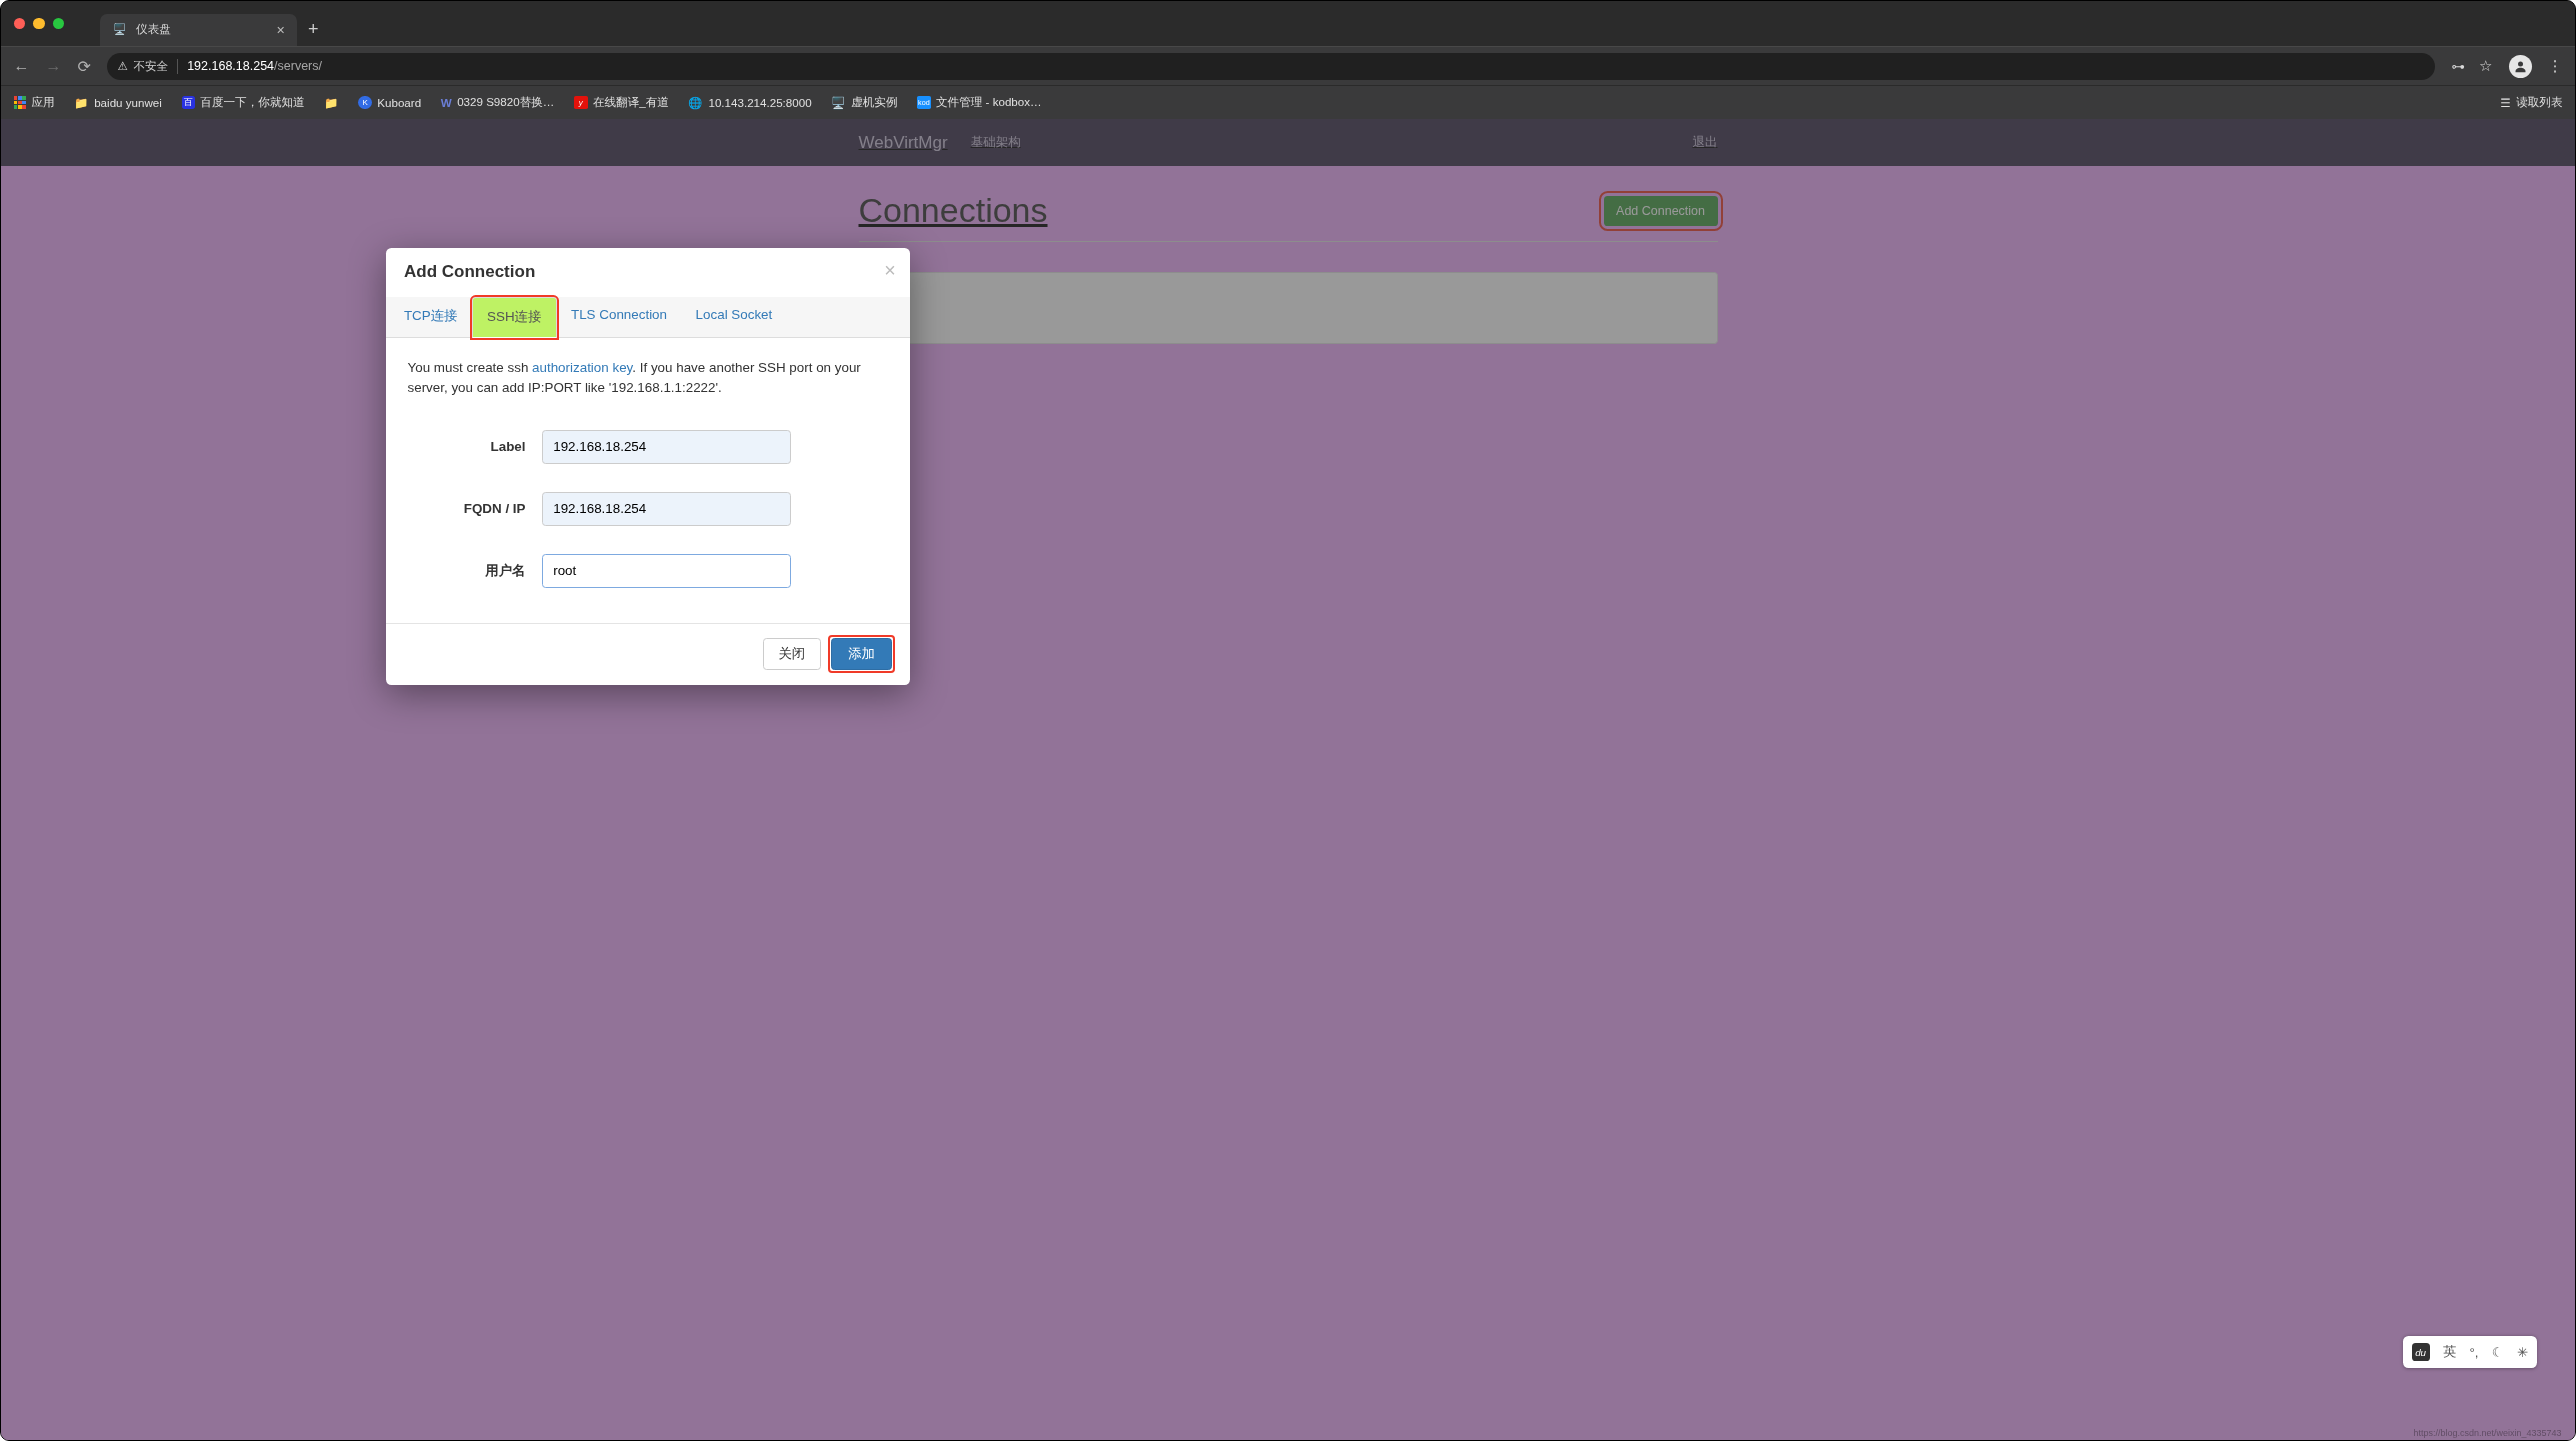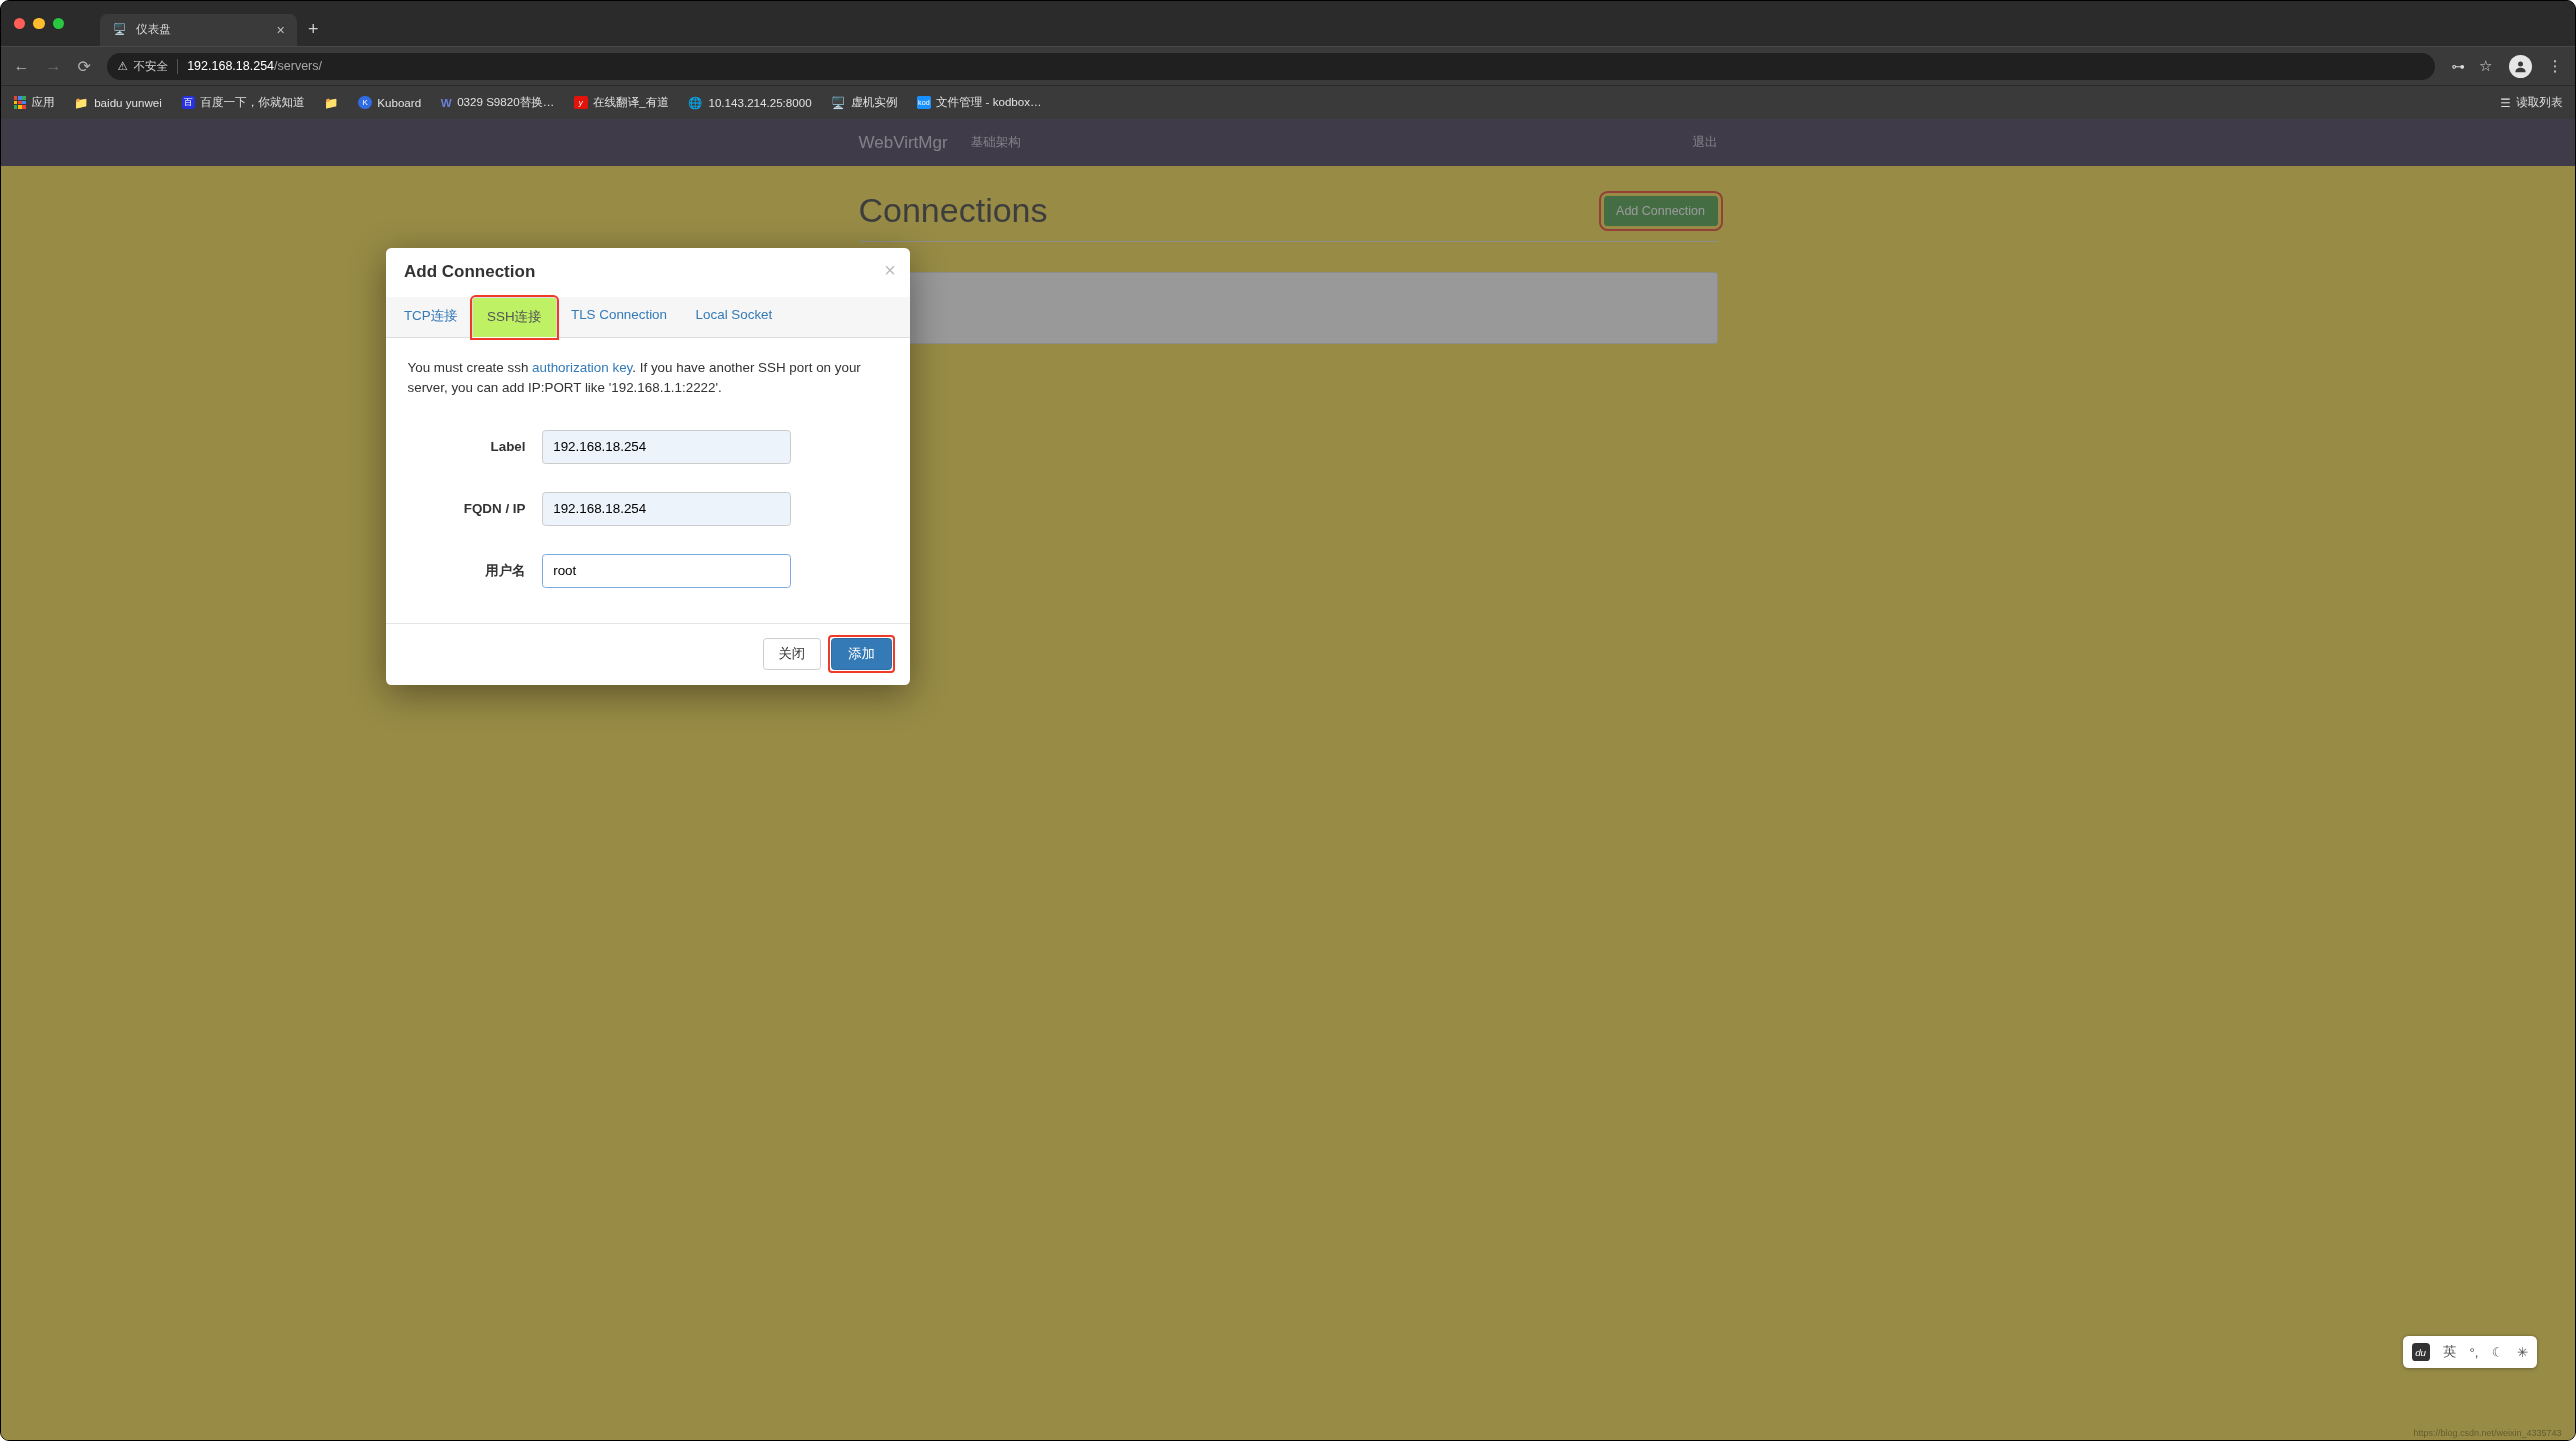--- a/index.html
+++ b/index.html
@@ -26,21 +26,21 @@
 .omnibox .host { color:#fff; }
 .omnibox .path { color:#a6a6a6; }
 .toolbar-right { display:flex; align-items:center; gap:16px; font-size:15px; }
 .avatar-circle { width:23px; height:23px; border-radius:50%; background:#e6e6e6; color:#3a3a3b; display:flex; align-items:center; justify-content:center; font-size:15px;}
 .bookmarks { height: 34px; background:#3a3a3b; display:flex; align-items:center; padding:0 12.5px; gap:19.7px; color:#e0e0e0; font-size:11.6px; border-top:0.9px solid #2a2a2a; }
 .bookmarks .bk { display:flex; align-items:center; gap:5.4px; white-space:nowrap;}
 .bookmarks .spacer { flex:1; }
 
 
 .page-viewport { flex:1; background:#f5f5f5; position:relative; overflow:hidden; }
-.app { width:100%; height:100%; background:#fde047; }
+.app { width:100%; height:100%; background:#f0abfc;text-decoration:underline; }
 .topnav { height: 47px; background: #3a2f4c; display:flex; align-items:center; color:#fff;}
 .topnav-inner { width: 859px; margin:0 auto; display:flex; align-items:center; gap:23px; }
 .brand { font-size:17px; font-weight:300; color:#cfc6dd; }
 .topnav a { color:#cfc6dd; font-size:12.5px; text-decoration:none; }
 .topnav .right { margin-left:auto; }
 .container { width: 859px; margin: 0 auto; padding-top: 25px; }
 .page-header { display:flex; align-items:center; border-bottom:0.9px solid #e4e4e4; padding-bottom:10.7px; margin-bottom:30px;}
 .page-header h1 { font-size:34px; font-weight:500; color:#333; }
 .page-header .btn-wrap { margin-left:auto; }
 .btn-success { background:#449d44; color:#fff; height:30px; padding:0 12.5px; border:none; border-radius:3.6px; font-size:12.5px; }

